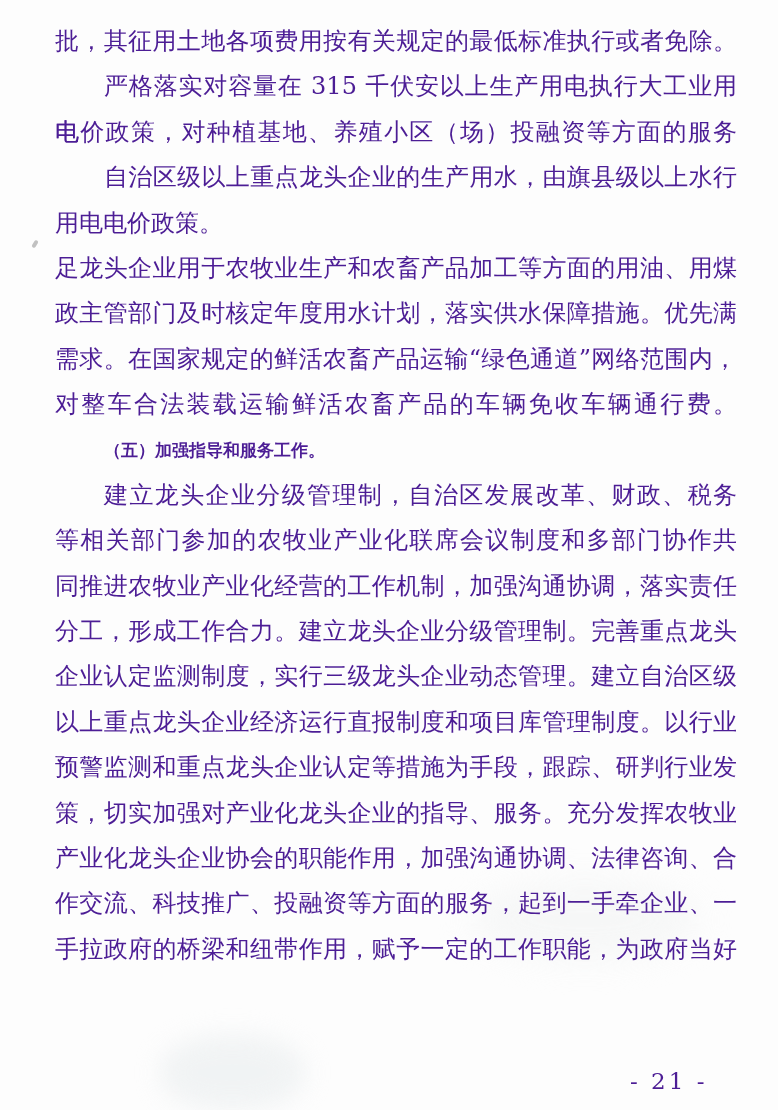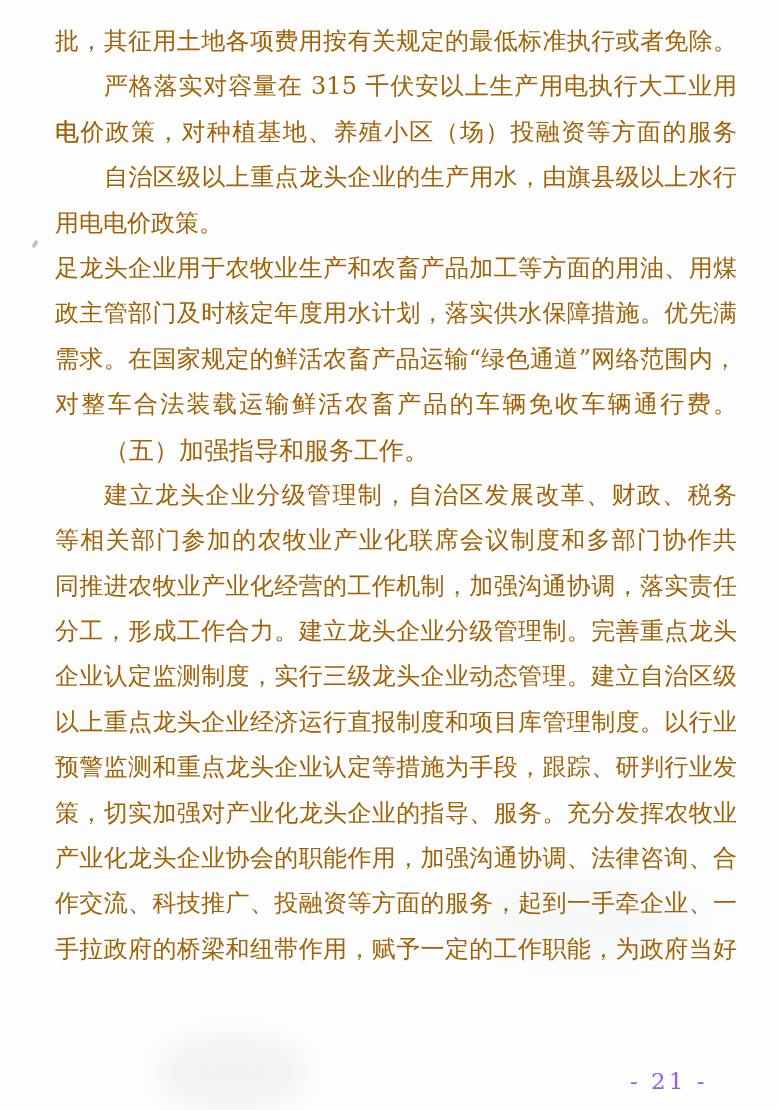--- a/index.html
+++ b/index.html
@@ -46,44 +46,44 @@
     position: absolute;
     left: 55px;
     top: 19px;
     width: 682px;
     z-index: 2;
   }
   .line {
     height: 45.4px;
     line-height: 45.4px;
     font-size: 24px;
-    color: #a16207;
+    color: #4c1d95;
     letter-spacing: 0;
     white-space: nowrap;
   }
   .line.justify {
     white-space: normal;
     text-align: justify;
     text-align-last: justify;
     text-justify: inter-character;
   }
   .line.indent {
     text-indent: 49px;
   }
   .line.bold {
-    font-weight: normal;
-    font-size: 25px;
+    font-weight: bold;
+    font-size: 17px;
   }
   .page-number {
     position: absolute;
     left: 630px;
     top: 1068px;
     z-index: 2;
     font-size: 23px;
-    color: #8b5cf6;
+    color: #4c1d95;
     letter-spacing: 3px;
     font-family: "DejaVu Serif", serif;
   }
 </style>
 </head>
 <body>
 
 <div class="page">
   <div class="artifact smudge-bottom"></div>
   <div class="artifact smudge-right"></div>

